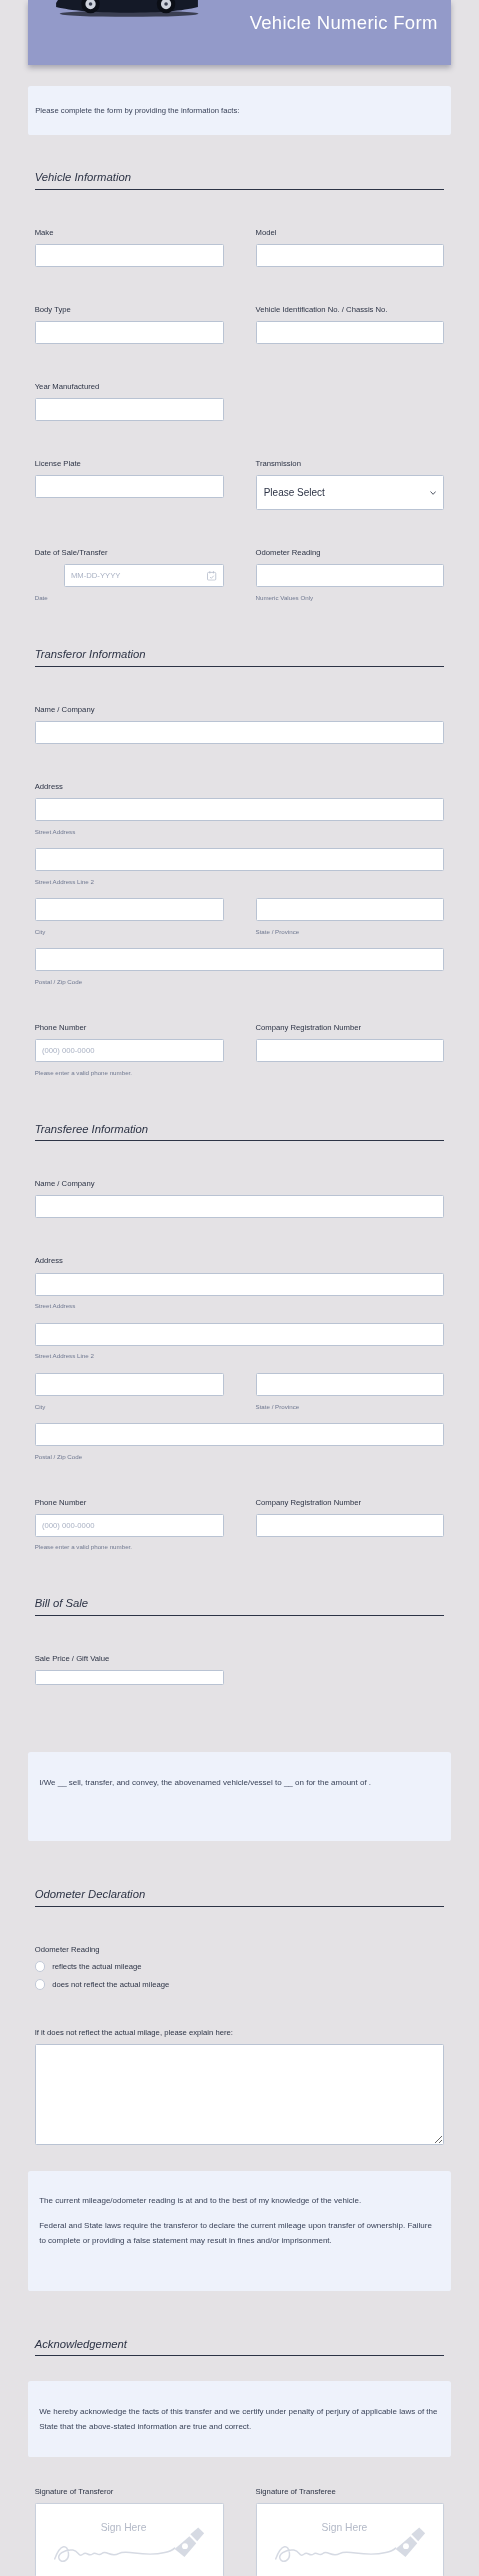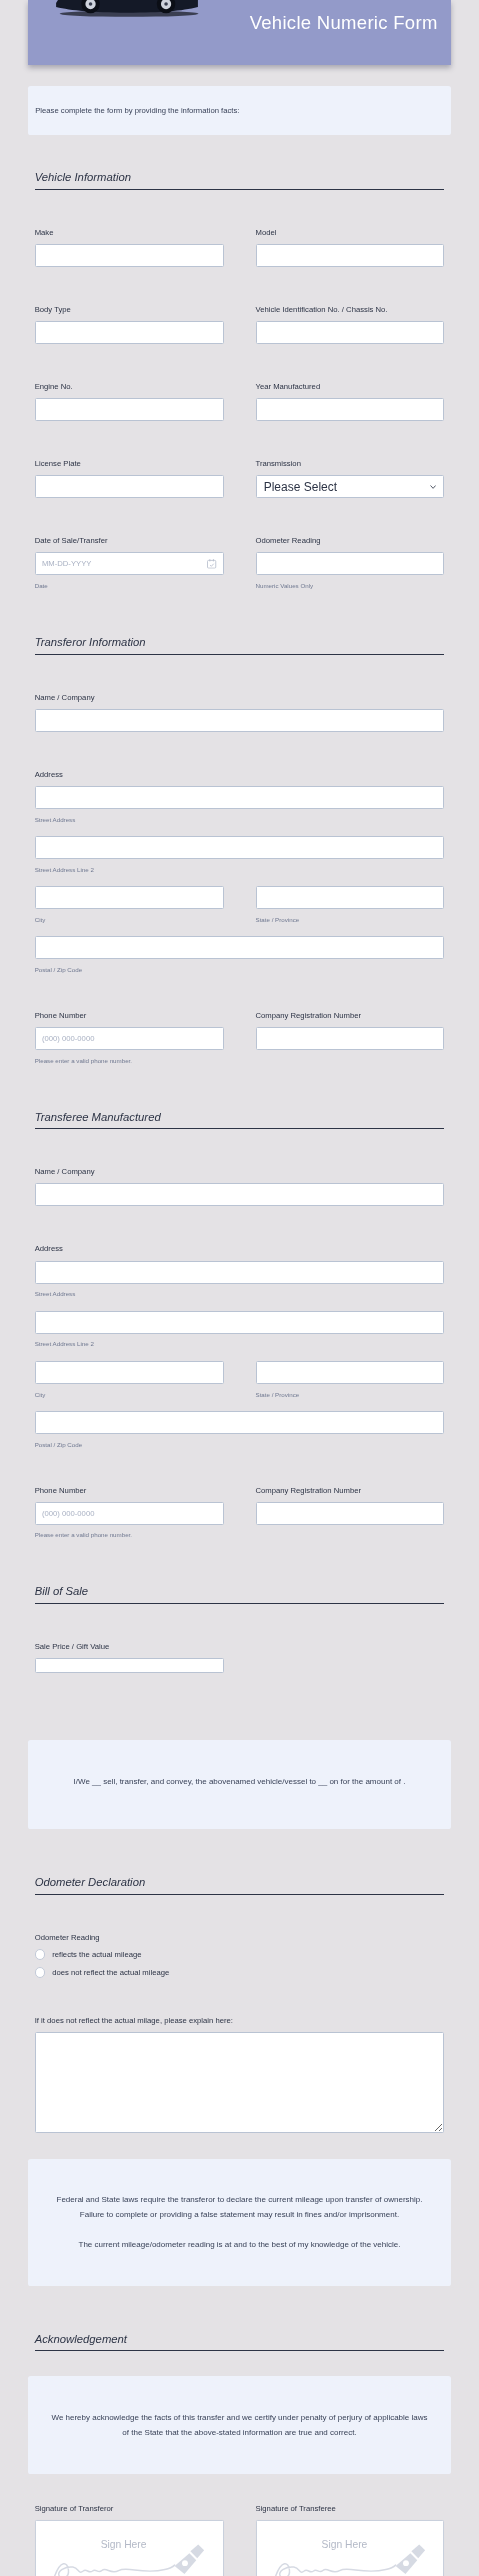--- a/index.html
+++ b/index.html
@@ -78,33 +78,33 @@
     border: 0.5px solid #b9c3d3;
     border-radius: 1.5px;
     padding: 0 6.2px;
     font-size: 7.7px;
     color: #2c3345;
     font-family: "Liberation Sans", sans-serif;
   }
   .txt.short { height: 14.4px; }
   input::placeholder, textarea::placeholder { color: #a9b1c3; opacity: 1; }
 
-  .inp-wrap { position: relative; }
+  .inp-wrap { position: relative; margin-left: 29px; }
   .cal { position: absolute; right: 6.2px; top: 50%; transform: translateY(-50%); }
 
   .select {
-    height: 23px;
+    height: 35px;
     background: #fff;
     border: 0.5px solid #b9c3d3;
     border-radius: 1.5px;
     display: flex;
     align-items: center;
     justify-content: space-between;
     padding: 0 7.2px;
-    font-size: 12px;
+    font-size: 10px;
     cursor: pointer;
   }
 
   .ta {
     width: 100%;
     height: 101px;
     background: #fff;
     border: 0.5px solid #b9c3d3;
     border-radius: 1.5px;
     padding: 5.2px 6.2px;
@@ -115,21 +115,21 @@
 
   
   .notice {
     background: #eef2fb;
     border-radius: 2.6px;
     padding: 18.5px 7.2px;
     font-size: 8px;
     line-height: 15.5px;
     color: #394258;
   }
-  .notice p { margin: 15px; text-align: center; }
+  .notice p { margin: 4px; }
   .notice p + p { margin-top: 9.3px; }
   .notice.bill { margin-top: 21.6px; min-height: 89px; }
   .notice.federal { margin-top: 24px; min-height: 120px; line-height: 15px; }
   .notice.ack { margin-top: 25px; min-height: 65px; }
 
   
   .radio-row { display: flex; align-items: center; margin-top: 7.2px; cursor: pointer; }
   .radio-circle {
     width: 10.8px; height: 10.8px; border-radius: 50%;
     background: #fff; border: 0.5px solid #c3cad8; margin-right: 6.7px; flex: 0 0 auto;
@@ -220,24 +220,20 @@
       <input class="txt" type="text" style="">
     </div>
     <div>
       <label class="lbl">Vehicle Identification No. / Chassis No.</label>
       <input class="txt" type="text" style="">
     </div>
   </div>
 
   <div class="row grid2">
     <div>
-      <label class="lbl">Engine No.</label>
-      <input class="txt" type="text" style="">
-    </div>
-    <div>
       <label class="lbl">Year Manufactured</label>
       <input class="txt" type="text" style="">
     </div>
   </div>
 
   <div class="row grid2">
     <div>
       <label class="lbl">License Plate</label>
       <input class="txt" type="text" style="">
     </div>
@@ -309,21 +305,21 @@
       <input class="txt" type="text" placeholder="(000) 000-0000" style="">
       <div class="sublbl">Please enter a valid phone number.</div>
     </div>
     <div>
       <label class="lbl">Company Registration Number</label>
       <input class="txt" type="text" style="">
     </div>
   </div>
 
   <div class="section">
-    <h2 class="sec-h">Transferee Manufactured</h2>
+    <h2 class="sec-h">Transferee Information</h2>
   </div>
 
   <div class="row">
     <label class="lbl">Name / Company</label>
     <input class="txt" type="text" style="">
   </div>
 
   <div class="row">
     <label class="lbl">Address</label>
     <input class="txt" type="text" style="">
@@ -395,22 +391,22 @@
       <span class="radio-text">does not reflect the actual mileage</span>
     </div>
   </div>
 
   <div class="row">
     <label class="lbl">If it does not reflect the actual milage, please explain here:</label>
     <textarea class="ta" style=""></textarea>
   </div>
 
   <div class="notice federal">
+    <p>The current mileage/odometer reading is at and to the best of my knowledge of the vehicle.</p>
     <p>Federal and State laws require the transferor to declare the current mileage upon transfer of ownership. Failure to complete or providing a false statement may result in fines and/or imprisonment.</p>
-    <p>The current mileage/odometer reading is at and to the best of my knowledge of the vehicle.</p>
   </div>
 
   <div class="section">
     <h2 class="sec-h">Acknowledgement</h2>
   </div>
 
   <div class="notice ack">
     <p>We hereby acknowledge the facts of this transfer and we certify under penalty of perjury of applicable laws of the State that the above-stated information are true and correct.</p>
   </div>
 

